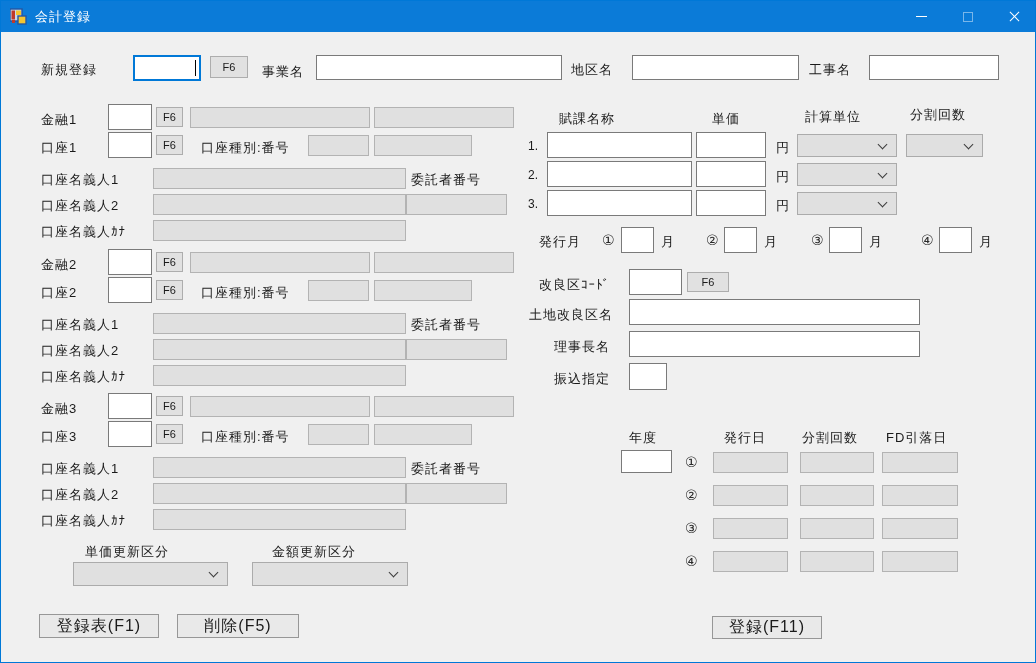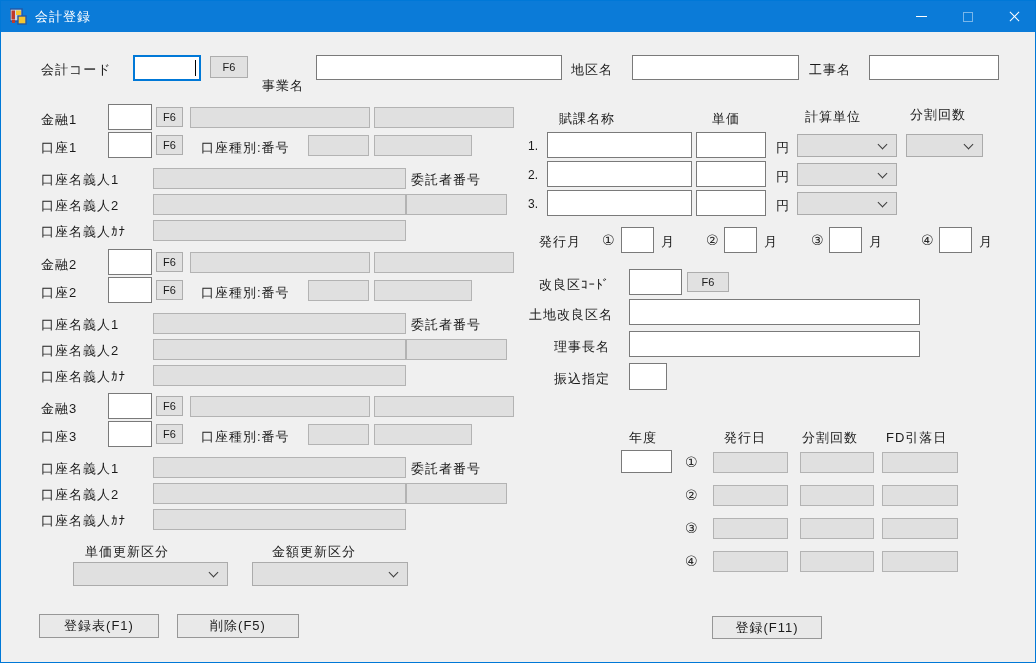--- a/index.html
+++ b/index.html
@@ -36,21 +36,21 @@
   .inp{position:absolute;background:#fff;border:1px solid #7a7a7a;}
   .inp.focus{border:2px solid var(--accent);}
   .caret{position:absolute;right:3px;top:3px;bottom:3px;width:1px;background:#000;}
   .ro{position:absolute;background:#e0e0e0;border:1px solid #b3b3b3;}
   .combo{position:absolute;background:#e0e0e0;border:1px solid #ababab;}
   .chev{position:absolute;right:10px;top:50%;width:7px;height:7px;
     border-right:1.4px solid #3c3c3c;border-bottom:1.4px solid #3c3c3c;
     transform:translateY(-72%) rotate(45deg);}
   .btn{
     position:absolute;background:#e9e9e9;border:1px solid #979797;
-    font-size:13px;color:#1a1a1a;letter-spacing:1px;
+    font-size:16px;color:#1a1a1a;letter-spacing:1px;
     display:flex;align-items:center;justify-content:center;white-space:nowrap;
   }
   .btn.f6{background:#e1e1e1;border:1px solid #adadad;font-size:11px;letter-spacing:0;}
   .btn.hl{background:var(--highlight);border:1px solid #9a9a9a;}
   .num{position:absolute;font-size:12px;color:#1a1a1a;}
   .mark{position:absolute;font-size:14px;color:#2a2a2a;}
 </style>
 </head>
 <body>
 
@@ -72,26 +72,26 @@
       </div>
     <div class="capbtn" style="left:944px">
         <span class="sq"></span>
       </div>
     <div class="capbtn" style="left:990px">
         <span class="x1"></span>
         <span class="x2"></span>
       </div>
   </div>
 
-  <span class="lbl" style="left:40px;top:60px">会計コード</span>
+  <span class="lbl" style="left:40px;top:60px">新規登録</span>
   <div class="inp focus" style="left:132px;top:54px;width:68px;height:26px">
       <span class="caret"></span>
     </div>
   <div class="btn f6" style="left:209px;top:55px;width:38px;height:22px">F6</div>
-  <span class="lbl" style="left:261px;top:76px">事業名</span>
+  <span class="lbl" style="left:261px;top:62px">事業名</span>
   <div class="inp" style="left:315px;top:54px;width:246px;height:25px"></div>
   <span class="lbl" style="left:570px;top:60px">地区名</span>
   <div class="inp" style="left:631px;top:54px;width:167px;height:25px"></div>
   <span class="lbl" style="left:808px;top:60px">工事名</span>
   <div class="inp" style="left:868px;top:54px;width:130px;height:25px"></div>
 
   <span class="lbl" style="left:40px;top:110px">金融1</span>
   <div class="inp" style="left:107px;top:103px;width:44px;height:26px"></div>
   <div class="btn f6" style="left:155px;top:106px;width:27px;height:20px">F6</div>
   <div class="ro" style="left:189px;top:106px;width:180px;height:21px"></div>

